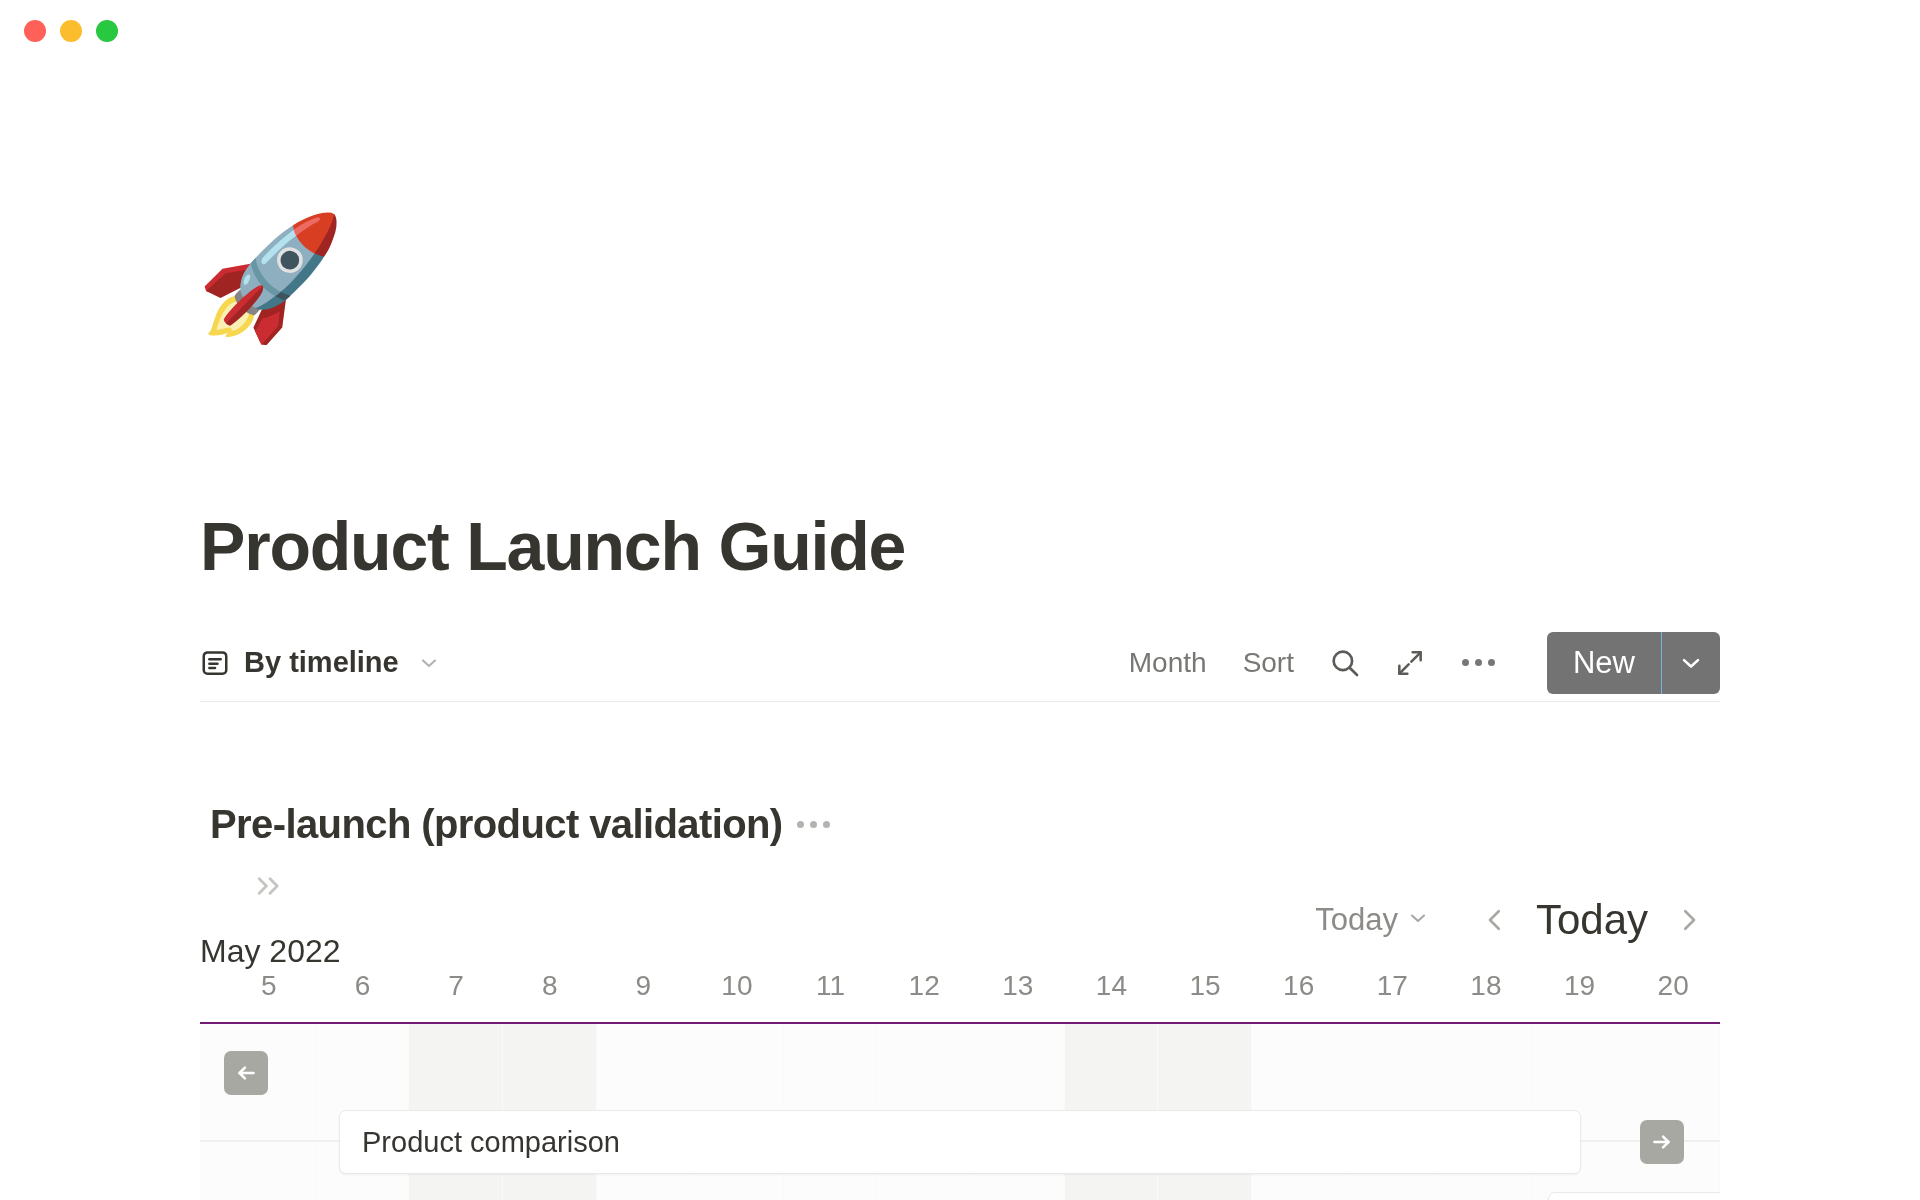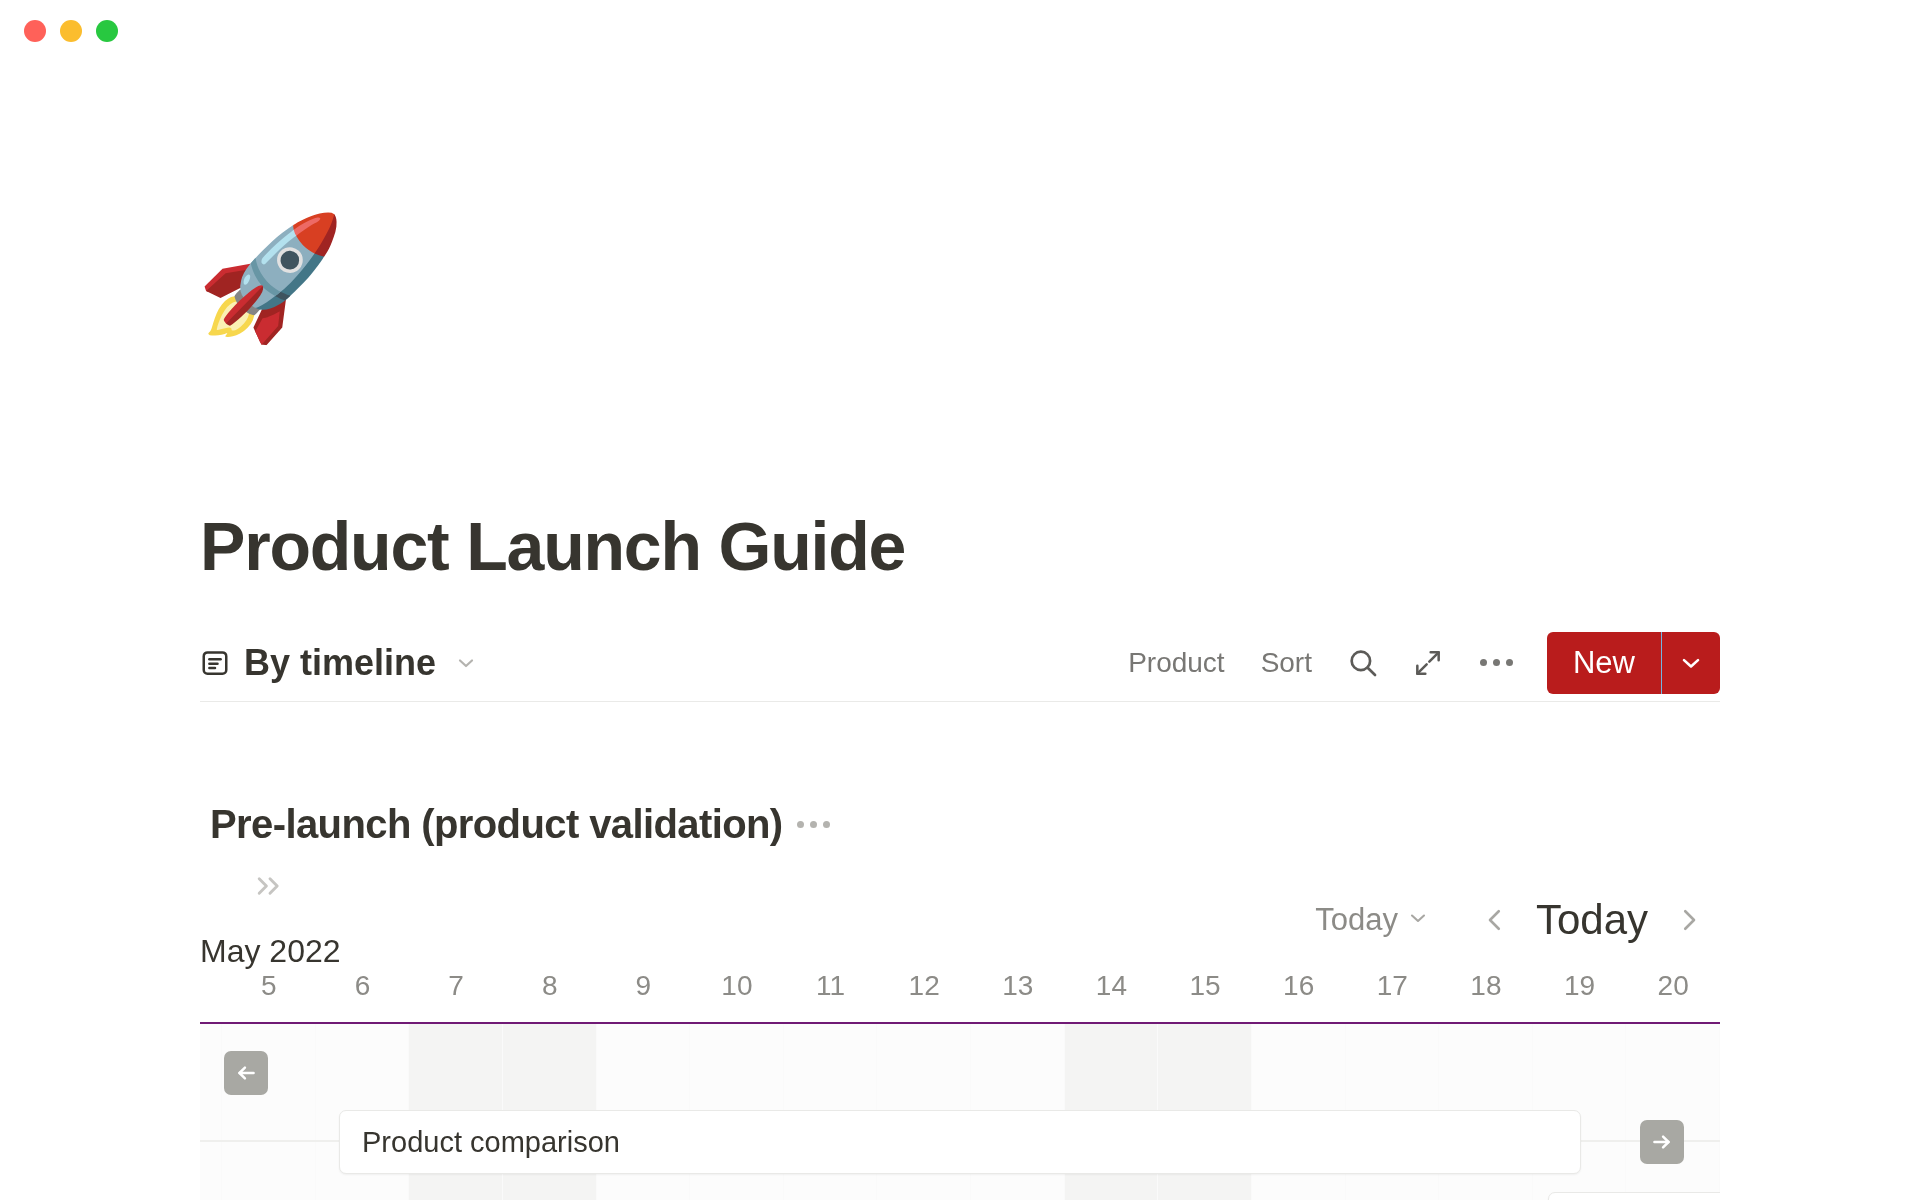--- a/index.html
+++ b/index.html
@@ -51,21 +51,21 @@
   .view-toolbar {
     position: absolute;
     left: 200px; top: 562px;
     width: 1520px; height: 78px;
     border-bottom: 1.5px solid #EAEAE8;
     display: flex; align-items: center;
   }
   .view-left { display: flex; align-items: center; gap: 10px; }
   .view-icon { width: 30px; height: 30px; display: block; }
   .view-label {
-    font-size: 36px; font-weight: bold; color: #37352F;
+    font-size: 29px; font-weight: bold; color: #37352F;
     margin-left: 4px; white-space: nowrap;
   }
   .chev-sm { width: 24px; height: 24px; display: block; margin-left: 8px; }
 
   .view-right {
     margin-left: auto;
     display: flex; align-items: center; gap: 0;
   }
   .tb-text {
     font-size: 28px; color: #787774;
@@ -74,25 +74,25 @@
   .tb-icon {
     padding: 0 16px;
     display: flex; align-items: center; justify-content: center;
   }
   .tb-icon svg { display: block; }
   .dots-icon { display: flex; gap: 6px; align-items: center; padding: 0 20px; }
   .dots-icon i { width: 7px; height: 7px; border-radius: 50%; background: #787774; display: block; }
 
   .new-btn-group {
     display: flex; align-items: stretch;
-    margin-left: 14px;
+    margin-left: 32px;
     height: 62px;
     border-radius: 6px;
     overflow: hidden;
-    background: #b91c1c;
+    background: #737373;
   }
   .new-btn {
     display: flex; align-items: center; justify-content: center;
     padding: 0 26px;
     color: #ffffff; font-size: 31px; font-weight: normal;
     border-right: 1.5px solid #72B6E2;
     white-space: nowrap;
   }
   .new-caret {
     display: flex; align-items: center; justify-content: center;
@@ -226,21 +226,21 @@
       </span>
       <span class="view-label">By timeline</span>
       <span class="chev-sm">
         <svg width="24" height="24" viewBox="0 0 24 24" fill="none">
           <path d="M6 9.5L12 15L18 9.5" stroke="#B4B3AF" stroke-width="2.2" stroke-linecap="round" stroke-linejoin="round"></path>
         </svg>
       </span>
     </div>
 
     <div class="view-right">
-      <span class="tb-text">Product</span>
+      <span class="tb-text">Month</span>
       <span class="tb-text">Sort</span>
 
       <span class="tb-icon">
         <svg width="34" height="34" viewBox="0 0 24 24" fill="none">
           <circle cx="10.5" cy="10.5" r="6.5" stroke="#5C5B58" stroke-width="1.9"></circle>
           <line x1="15.3" y1="15.3" x2="20.5" y2="20.5" stroke="#5C5B58" stroke-width="1.9" stroke-linecap="round"></line>
         </svg>
       </span>
 
       <span class="tb-icon">

